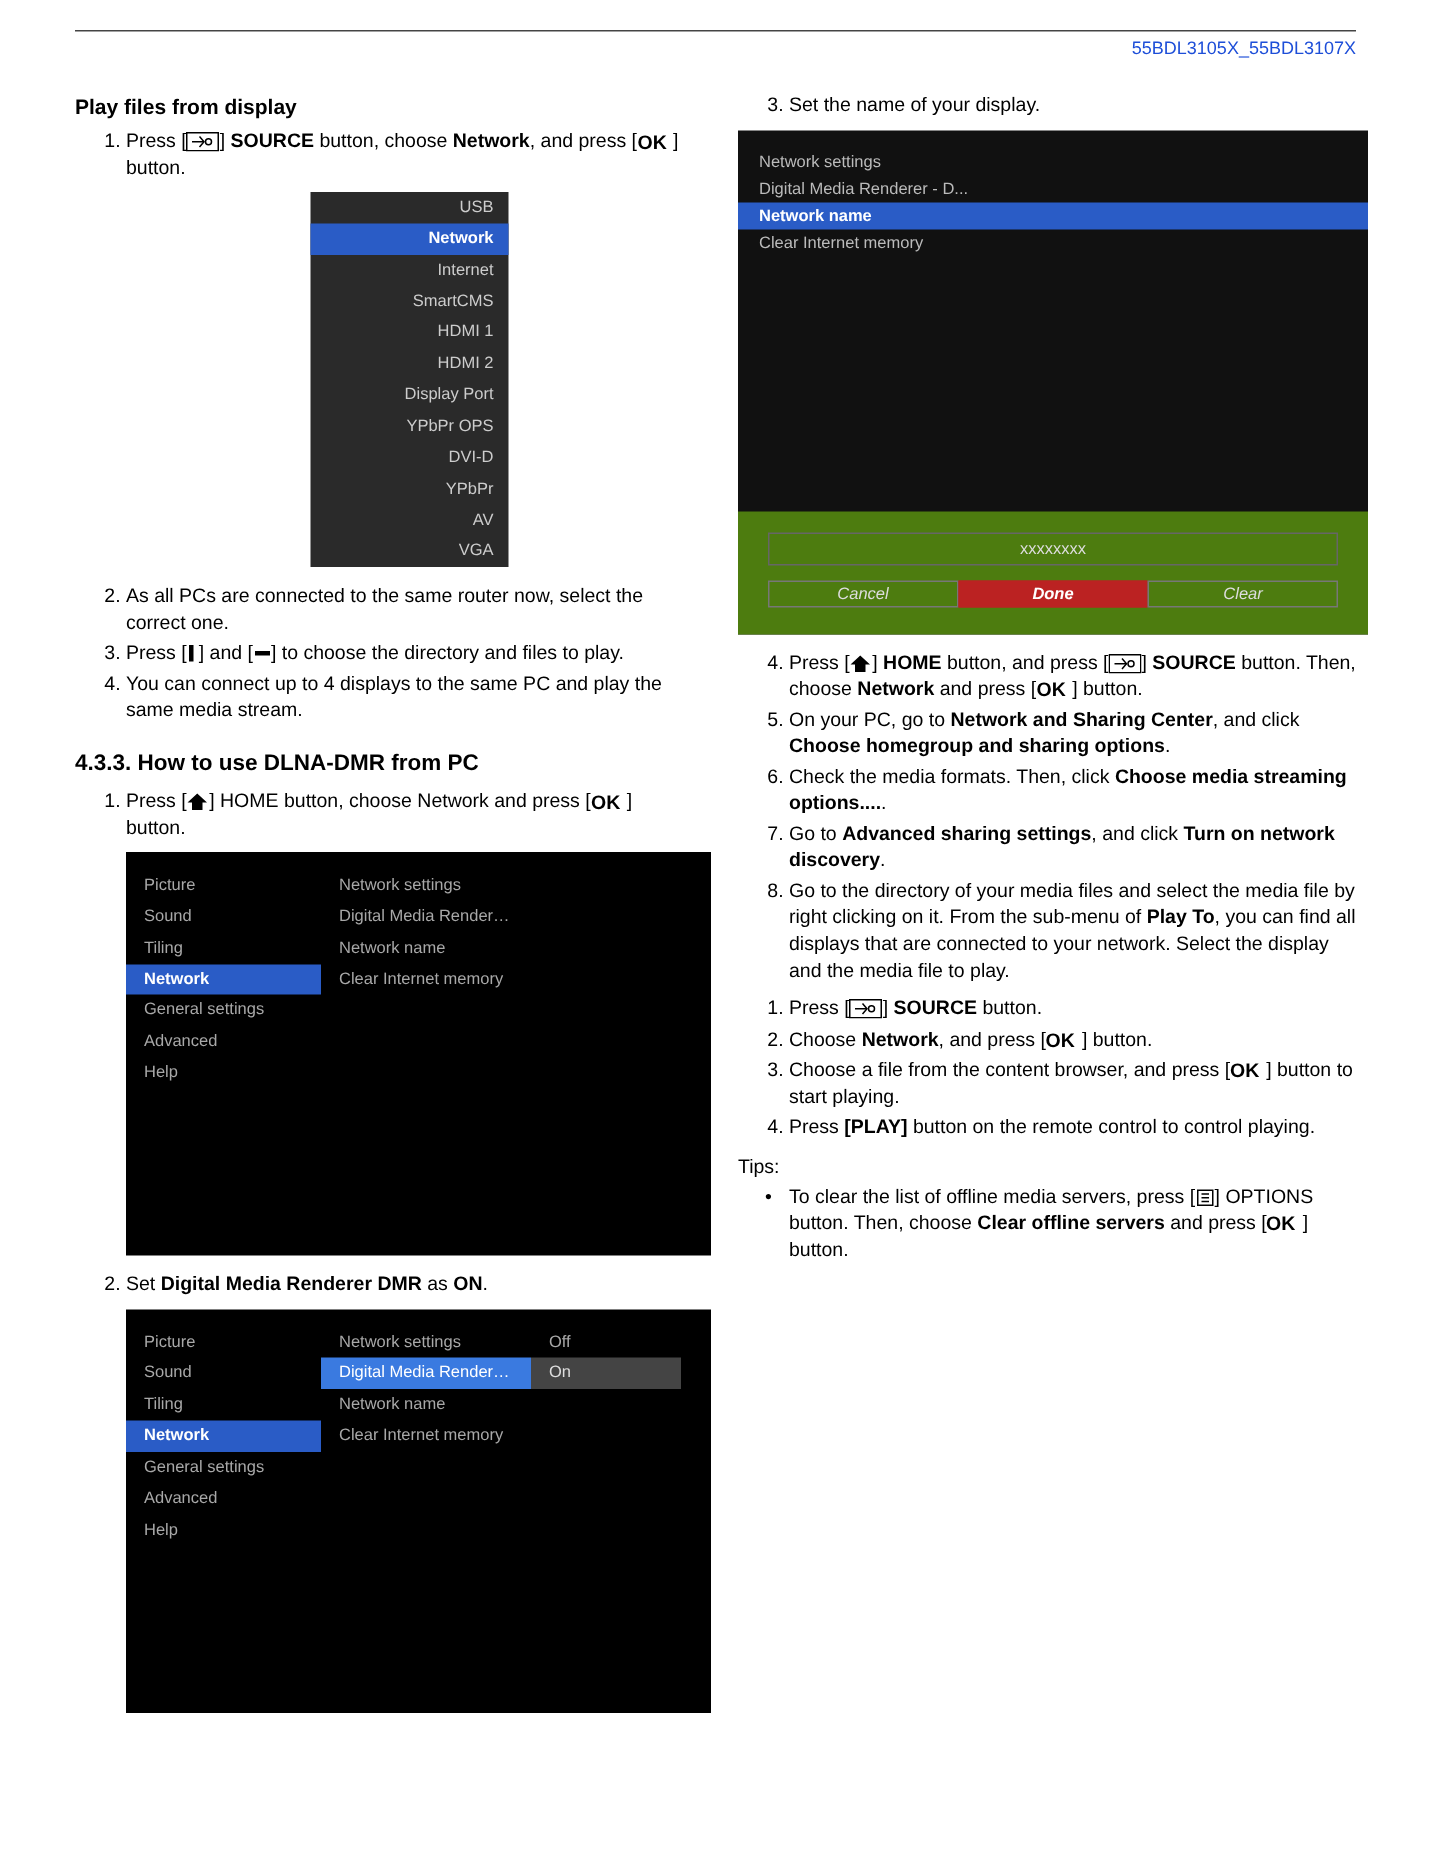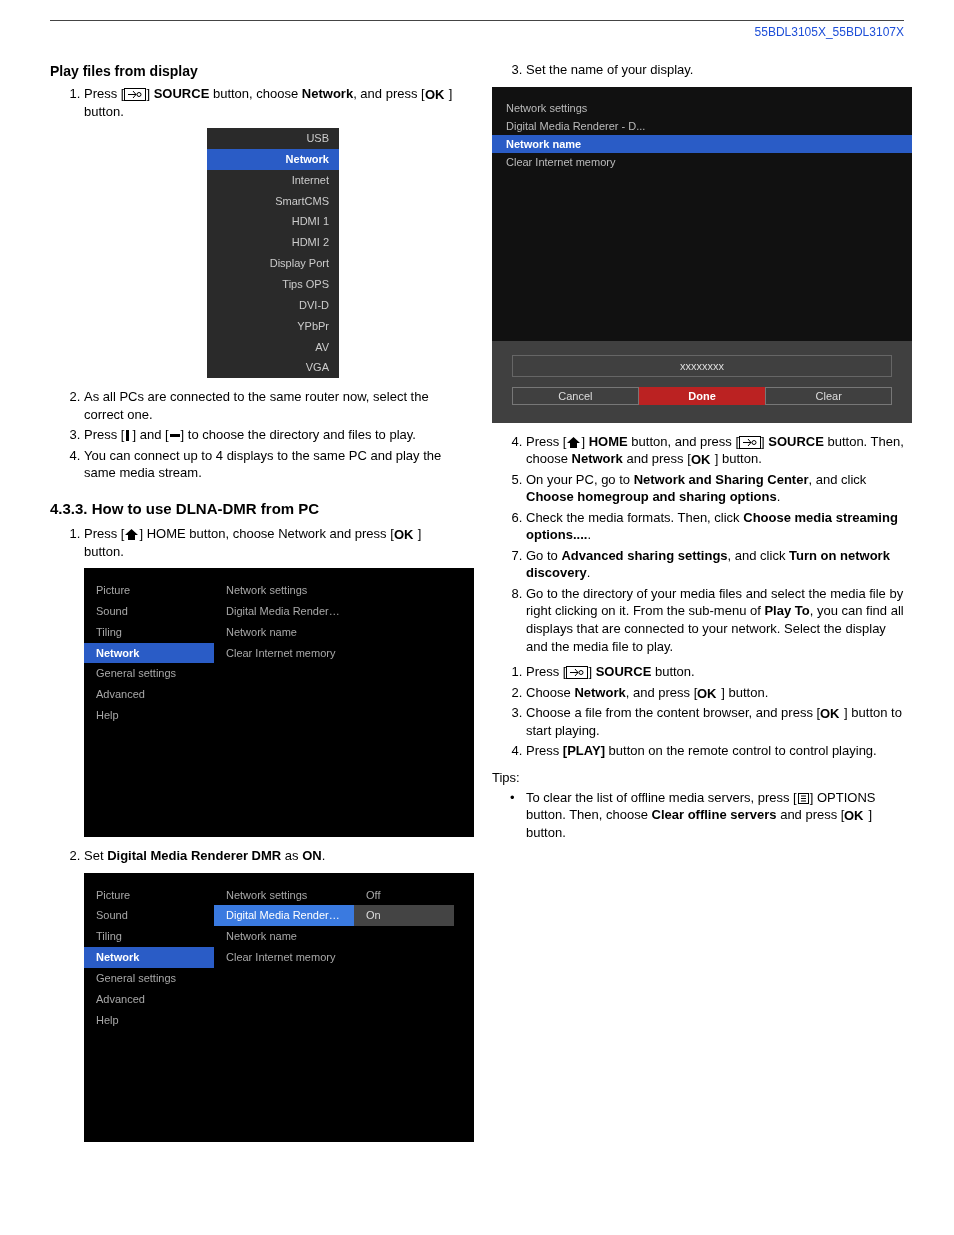--- a/index.html
+++ b/index.html
@@ -140,34 +140,35 @@
   }
   .net-panel .top .row {
     padding: 3px 14px;
   }
   .net-panel .top .row.selected {
     background: #2a5cc6;
     color: #fff;
     font-weight: bold;
   }
   .net-panel .kb {
-    background: #404040;
+    background: #4d7c0f;
     padding: 14px 20px 18px 20px;
   }
   .net-panel .kb .display {
     border: 1px solid #666;
     text-align: center;
     padding: 4px;
     color: #ddd;
     margin-bottom: 10px;
     font-size: 11px;
   }
   .net-panel .kb .buttons {
     display: flex;
     justify-content: space-between;
+    font-style: italic;
   }
   .net-panel .kb .btn {
     border: 1px solid #777;
     padding: 2px 0;
     text-align: center;
     flex: 1;
     font-size: 11px;
     color: #ddd;
   }
   .net-panel .kb .btn.done {
@@ -214,21 +215,21 @@
             </svg><span>] button.</span>
 
           <div class="source-menu">
             <div class="item">USB</div>
             <div class="item selected">Network</div>
             <div class="item">Internet</div>
             <div class="item">SmartCMS</div>
             <div class="item">HDMI 1</div>
             <div class="item">HDMI 2</div>
             <div class="item">Display Port</div>
-            <div class="item">Tips OPS</div>
+            <div class="item">YPbPr OPS</div>
             <div class="item">DVI-D</div>
             <div class="item">YPbPr</div>
             <div class="item">AV</div>
             <div class="item">VGA</div>
           </div>
         </li>
         <li>As all PCs are connected to the same router now, select the correct one.</li>
         <li>
           <span>Press [</span><svg class="ricon" width="8" height="13">
               <rect x="2" y="1" width="3" height="11" fill="#000"></rect>

